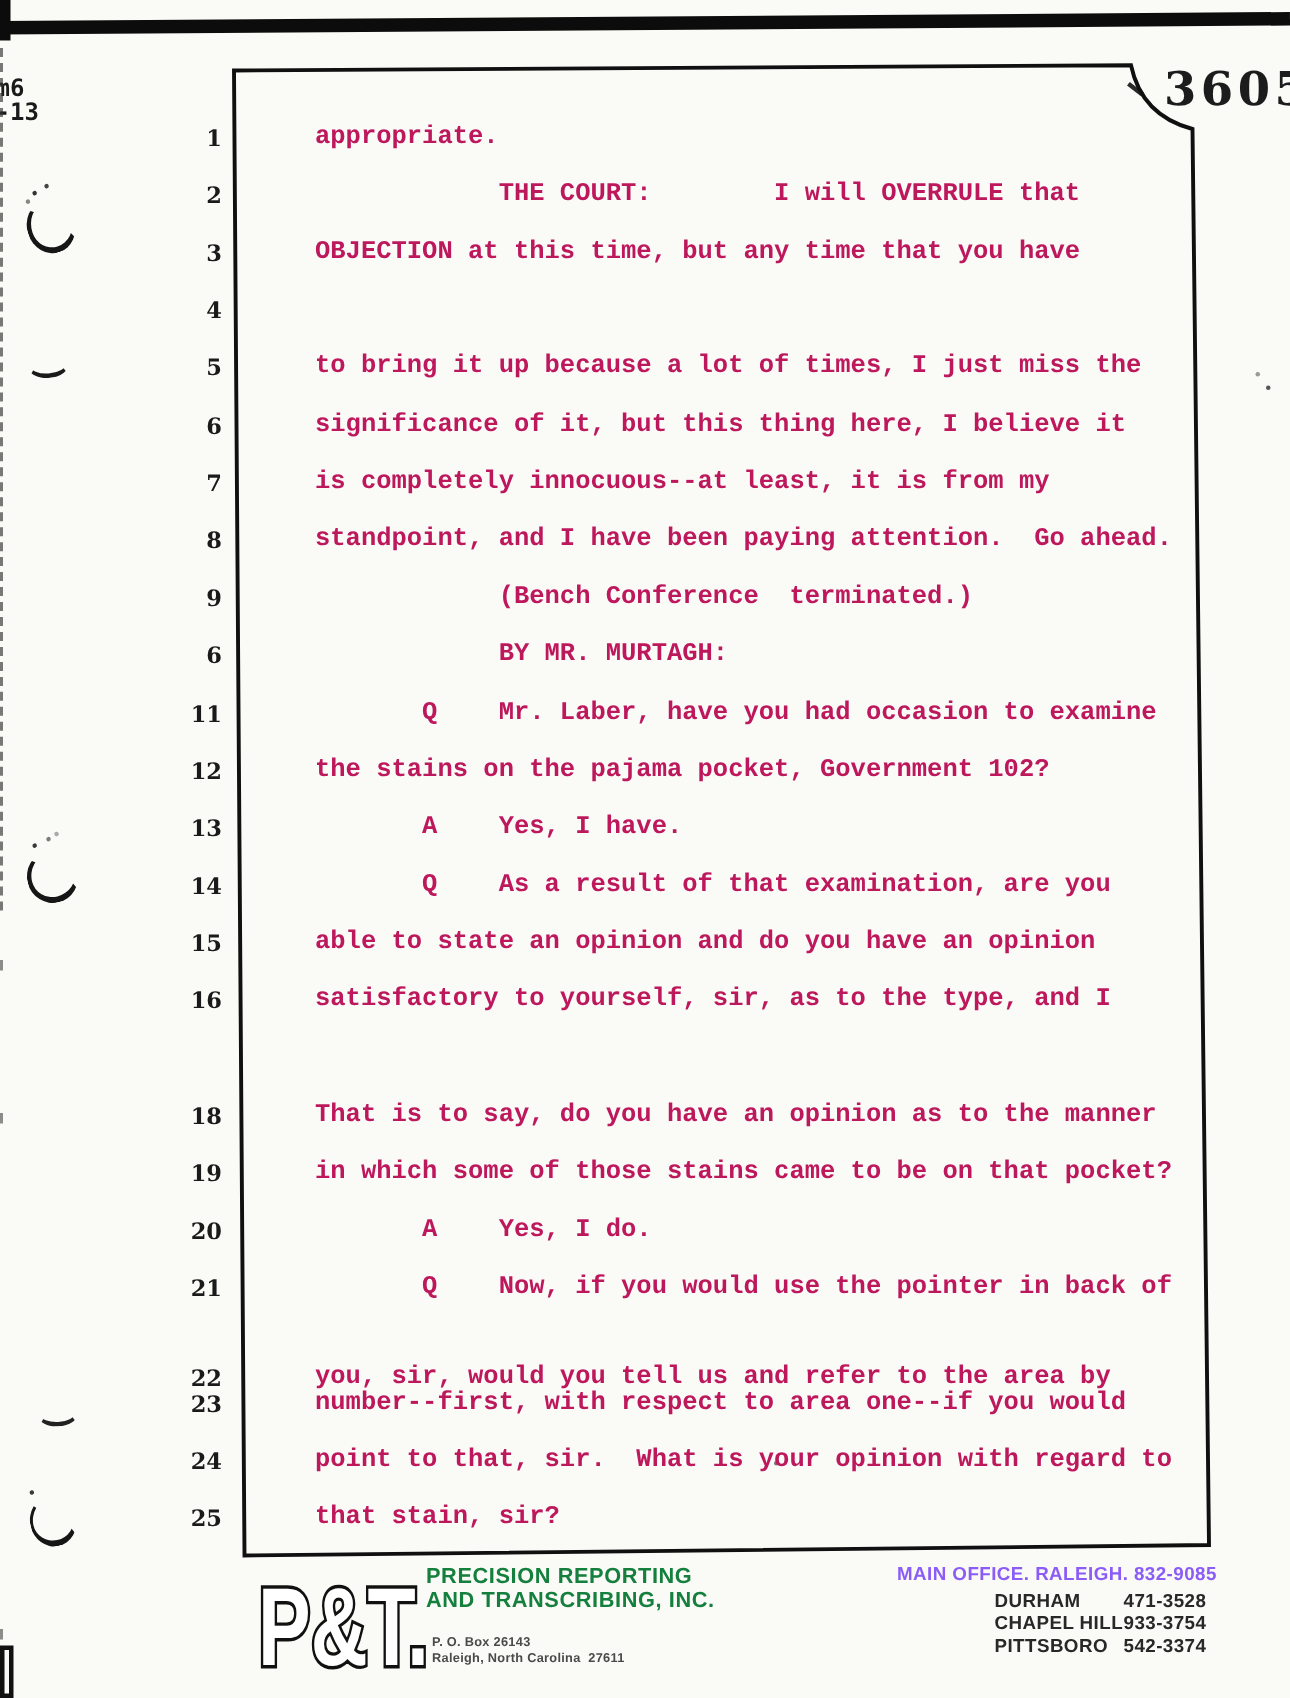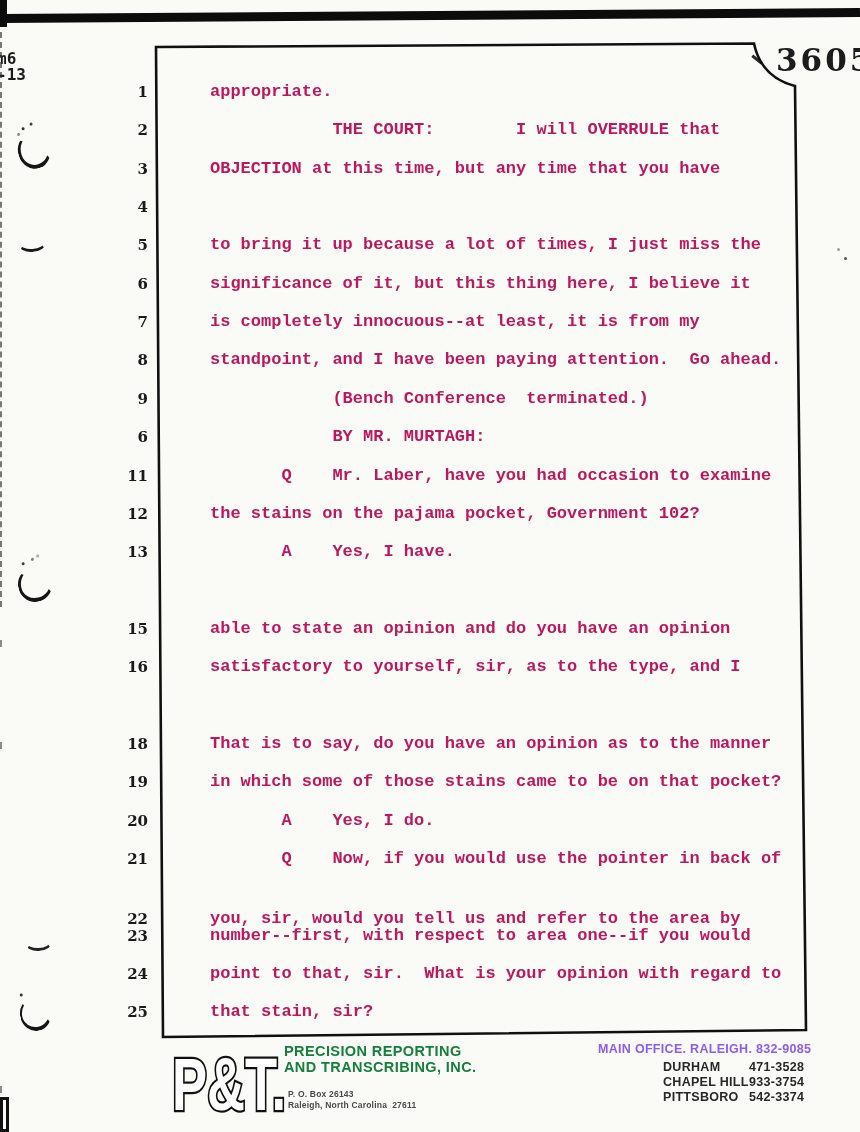--- a/index.html
+++ b/index.html
@@ -152,20 +152,24 @@
       <span class="t-text">       Q    Mr. Laber, have you had occasion to examine</span>
     </div>
     <div class="t-row" style="top: 504.85px;">
       <span class="t-num">12</span>
       <span class="t-text">the stains on the pajama pocket, Government 102?</span>
     </div>
     <div class="t-row" style="top: 543.2px;">
       <span class="t-num">13</span>
       <span class="t-text">       A    Yes, I have.</span>
     </div>
+    <div class="t-row" style="top: 581.55px;">
+      <span class="t-num">14</span>
+      <span class="t-text">       Q    As a result of that examination, are you</span>
+    </div>
     <div class="t-row" style="top: 619.9px;">
       <span class="t-num">15</span>
       <span class="t-text">able to state an opinion and do you have an opinion</span>
     </div>
     <div class="t-row" style="top: 658.25px;">
       <span class="t-num">16</span>
       <span class="t-text">satisfactory to yourself, sir, as to the type, and I</span>
     </div>
     <div class="t-row" style="top: 734.95px;">
       <span class="t-num">18</span>

